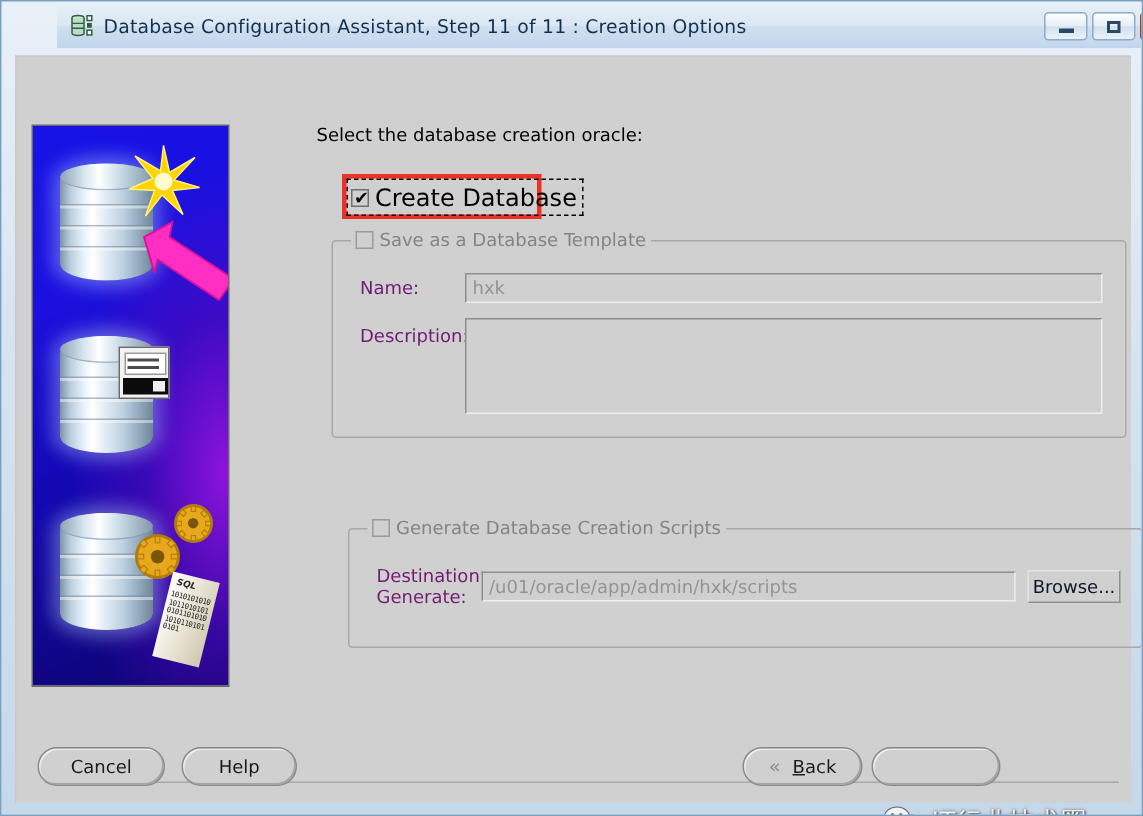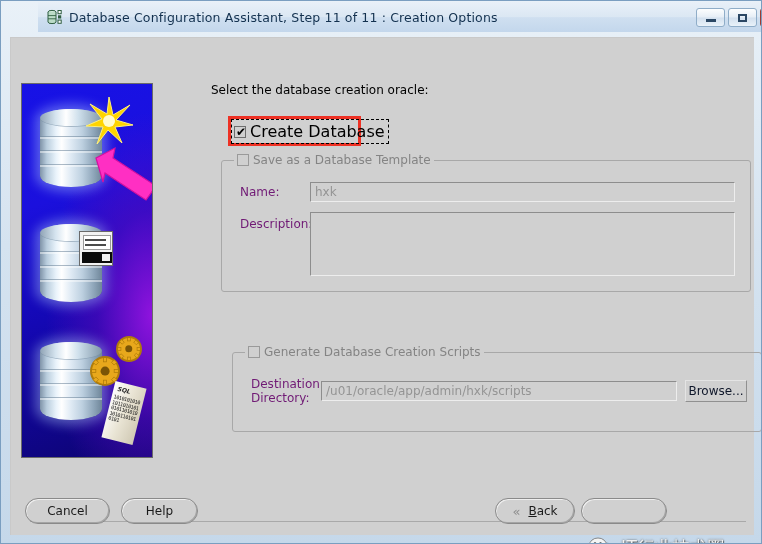--- a/index.html
+++ b/index.html
@@ -437,21 +437,21 @@
       </div>
 
       <div class="groupbox" style="left:29px; top:221px; width:530px; height:80px;margin-top:48px;">
 
         <div class="group-title">
           <span class="cbx disabled"></span>
           <span>Generate Database Creation Scripts</span>
         </div>
 
         <span class="fld-label" style="left:18px; top:25px;">Destination</span>
-        <span class="fld-label" style="left:18px; top:39px;">Directory:</span>
+        <span class="fld-label" style="left:18px; top:39px;">Generate:</span>
 
         <div class="textfield" style="left:88px; top:28px; width:356px; height:20px;">/u01/oracle/app/admin/hxk/scripts</div>
 
         <div class="btn-plain" style="left:452px; top:27px; width:62px; height:22px;">Browse...</div>
       </div>
     </div>
 
     <div id="separator"></div>
 
     <div class="swing-btn" style="left:14px; top:460px; width:85px;">

